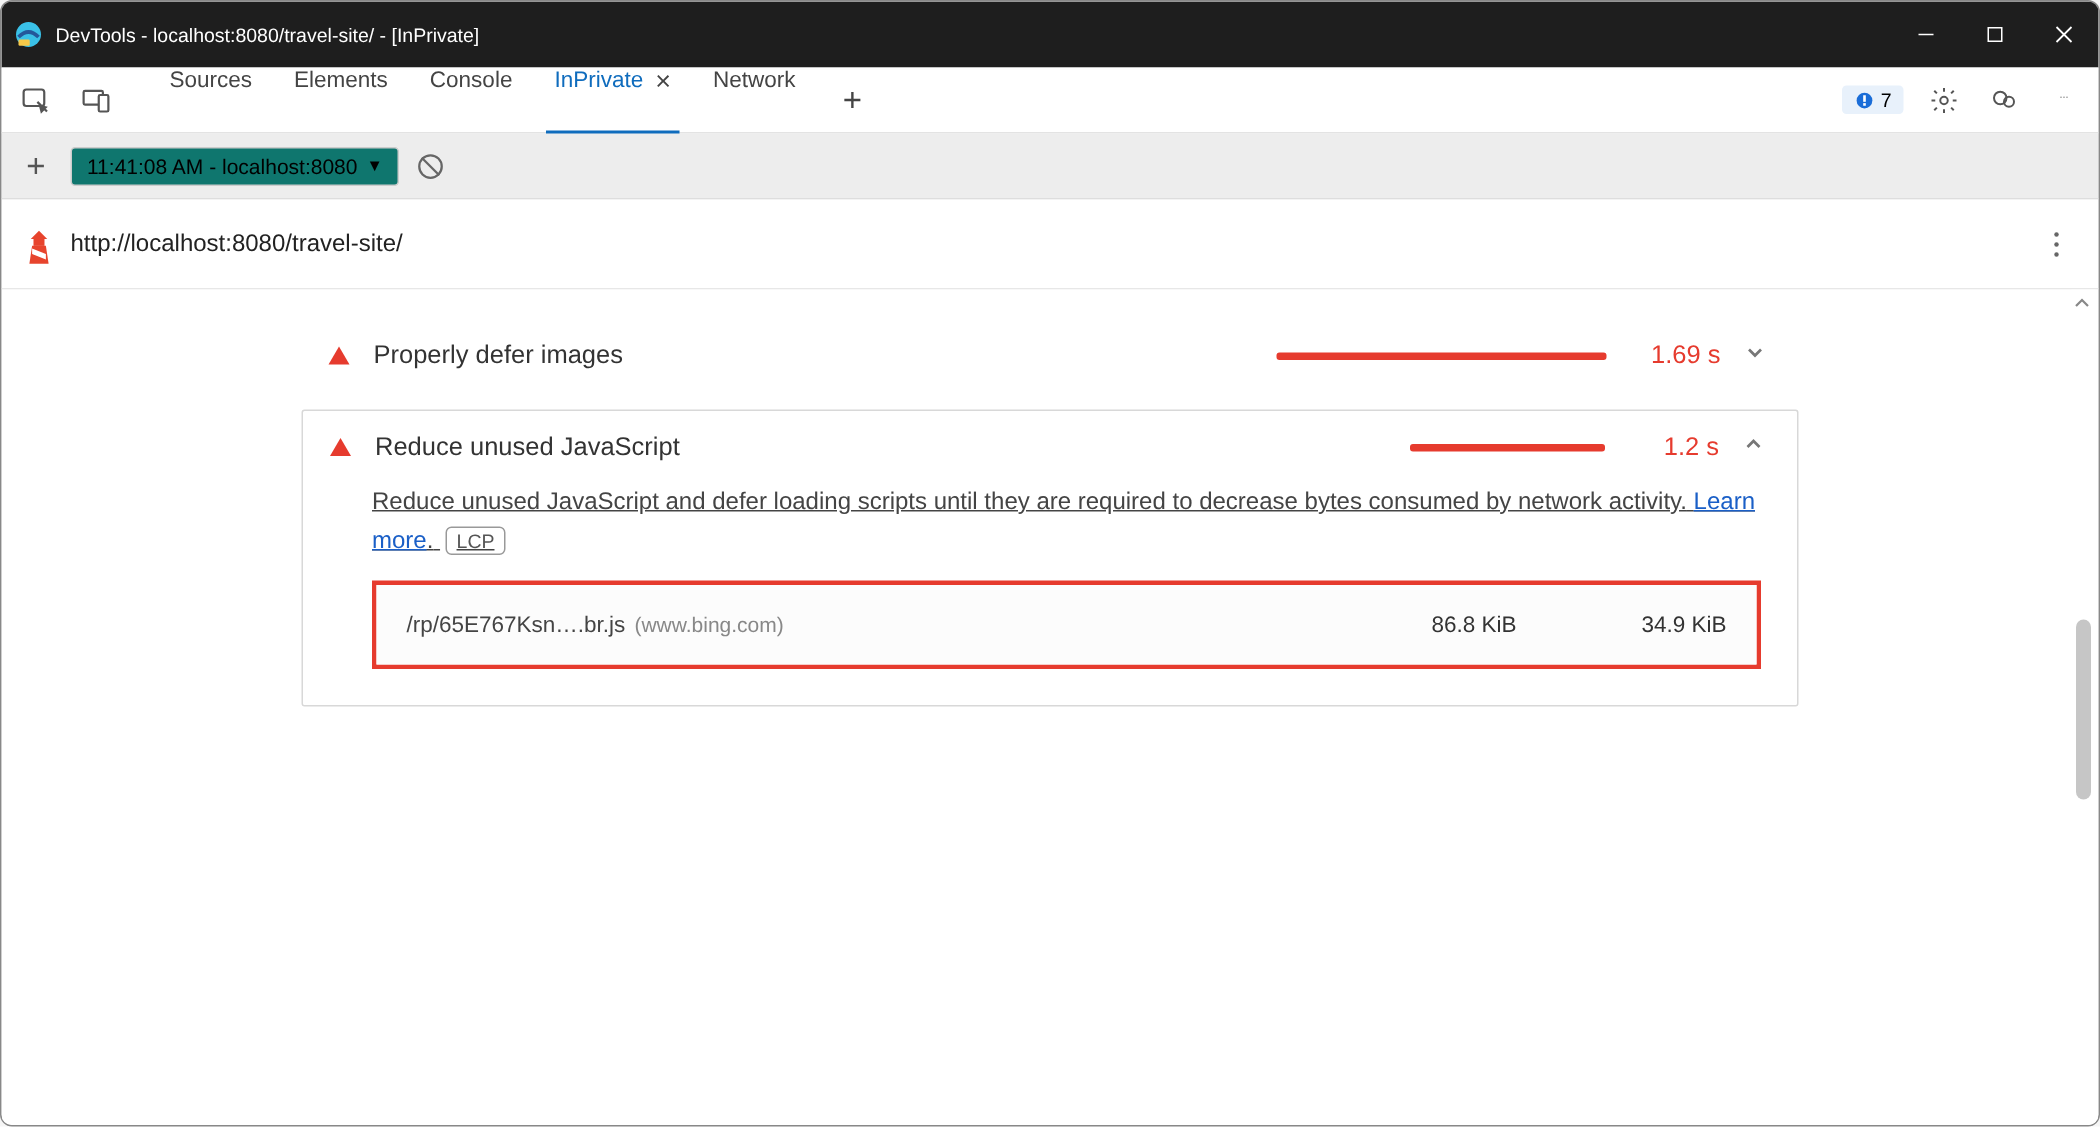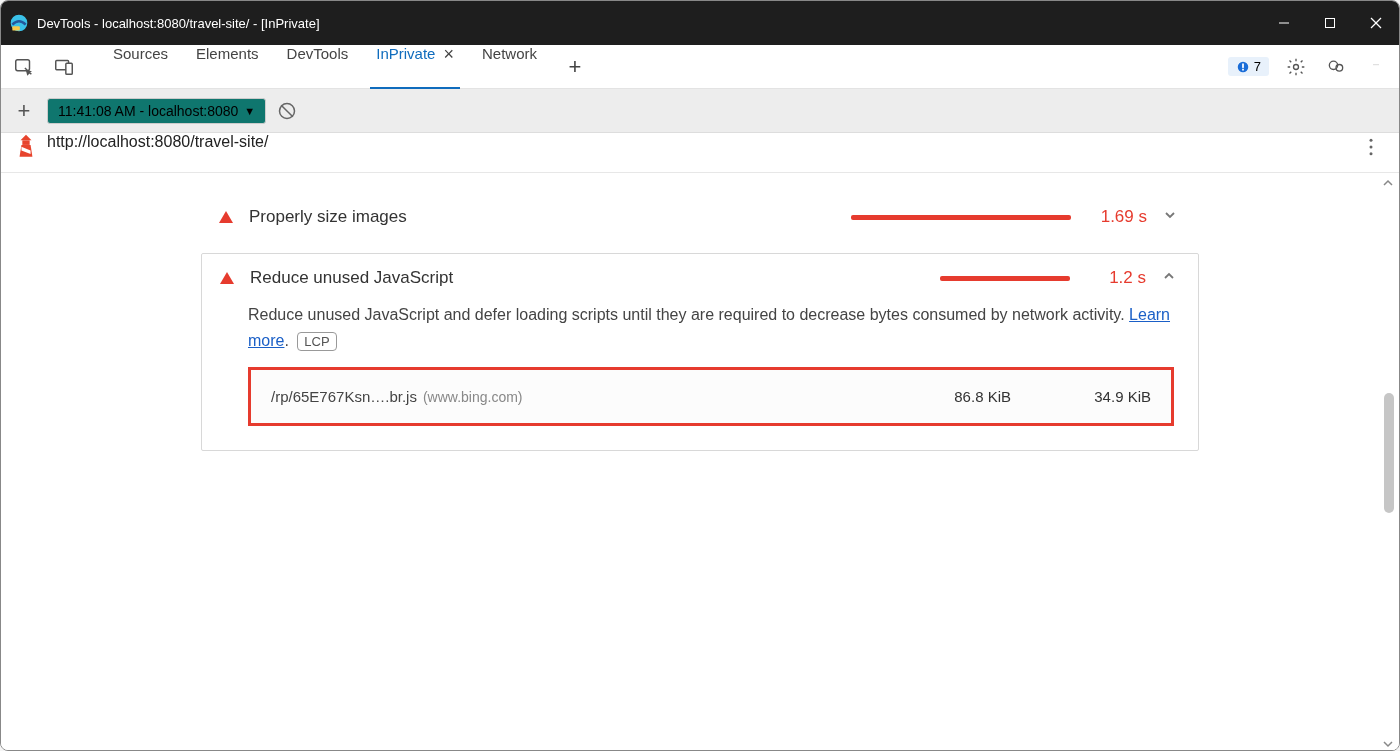--- a/index.html
+++ b/index.html
@@ -29,21 +29,21 @@
 .issue-badge .dot { width: 14px; height: 14px; }
 
 
 .rec-row { height: 44px; background: #ededed; display: flex; align-items: center; padding: 0 10px; border-bottom: 1px solid #ddd; gap: 10px; }
 .rec-row .plus2 { width: 26px; height: 26px; display: flex; align-items: center; justify-content: center; font-size: 22px; color: #555; }
 .rec-dropdown { background: #0f766e; border: 1px solid #ccc; border-radius: 3px; padding: 4px 10px; font-size: 14px; display: flex; align-items: center; gap: 6px; }
 .rec-dropdown .caret { font-size: 11px; }
 .clear-icon { width: 22px; height: 22px; display: flex; align-items: center; justify-content: center; }
 
 
-.url-row { height: 40px; background: #fff; display: flex; align-items: flex-start; padding: 0 14px; border-bottom: 1px solid #e7e7e7; }
+.url-row { height: 60px; background: #fff; display: flex; align-items: center; padding: 0 14px; border-bottom: 1px solid #e7e7e7; }
 .lh-icon { width: 22px; height: 22px; margin-right: 10px; }
 .url-text { font-size: 16px; color: #222; flex: 1; }
 .url-row .more-v { width: 28px; height: 28px; display: flex; align-items: center; justify-content: center; color: #666; }
 
 
 .main { position: relative; height: calc(751px - 40px - 44px - 44px - 46px); background: #fff; overflow: hidden; }
 .content { padding: 20px 200px 20px 200px; }
 
 
 .audit { border: 1px solid #d8d8d8; border-radius: 2px; margin-bottom: 12px; background: #fff; }
@@ -51,21 +51,21 @@
 .audit-header { display: flex; align-items: center; padding: 14px 18px; gap: 16px; }
 .tri { width: 0; height: 0; border-left: 7px solid transparent; border-right: 7px solid transparent; border-bottom: 12px solid #e63b2e; }
 .audit-title { font-size: 17px; color: #333; flex: 1; font-weight: 400; }
 .bar { height: 5px; background: #e63b2e; border-radius: 2px; }
 .audit-time { color: #e63b2e; font-size: 17px; width: 60px; text-align: right; }
 .chev { width: 18px; color: #666; }
 .chev svg { width: 14px; height: 14px; }
 
 
 .audit-body { padding: 0 24px 24px 46px; }
-.audit-desc { font-size: 16px; color: #444; line-height: 1.6; margin-bottom: 6px; }
+.audit-desc { font-size: 16px; color: #444; line-height: 1.6; margin-bottom: 6px; text-decoration: underline; }
 .learn-link { color: #1a5fc7; text-decoration: underline; }
 .lcp-badge { border: 1px solid #999; border-radius: 4px; padding: 1px 6px; font-size: 13px; color: #555; margin-left: 4px; }
 
 
 .url-table { border: 3px solid #e63b2e; margin-top: 14px; }
 .t-row { display: flex; padding: 18px 20px; }
 .t-row.header { }
 .t-row.data { background: #f5f5f5; }
 .t-row.data.odd { background: #fcfcfc; }
 .col-url { flex: 1; font-size: 15px; color: #555; }
@@ -129,21 +129,21 @@
     </div>
   </div>
   <div class="tabs">
     <div class="tab">
         <span>Sources</span>
       </div>
     <div class="tab">
         <span>Elements</span>
       </div>
     <div class="tab">
-        <span>DevTools</span>
+        <span>Console</span>
       </div>
     <div class="tab active">
       <span>InPrivate</span>
       <span class="close-x">×</span>
     </div>
     <div class="tab">
         <span>Network</span>
       </div>
   </div>
   <div class="plus">+</div>
@@ -211,21 +211,21 @@
       </svg>
   </div>
 </div>
 
 <div class="main">
   <div class="content">
 
     <div class="audit collapsed">
       <div class="audit-header">
         <div class="tri"></div>
-        <div class="audit-title">Properly size images</div>
+        <div class="audit-title">Properly defer images</div>
         <div class="bar" style="width:220px"></div>
         <div class="audit-time">1.69 s</div>
         <div class="chev">
           <svg viewBox="0 0 14 14">
               <path d="M3 5 l4 4 l4 -4" fill="none" stroke="#777" stroke-width="1.8"></path>
             </svg>
         </div>
       </div>
     </div>
 

